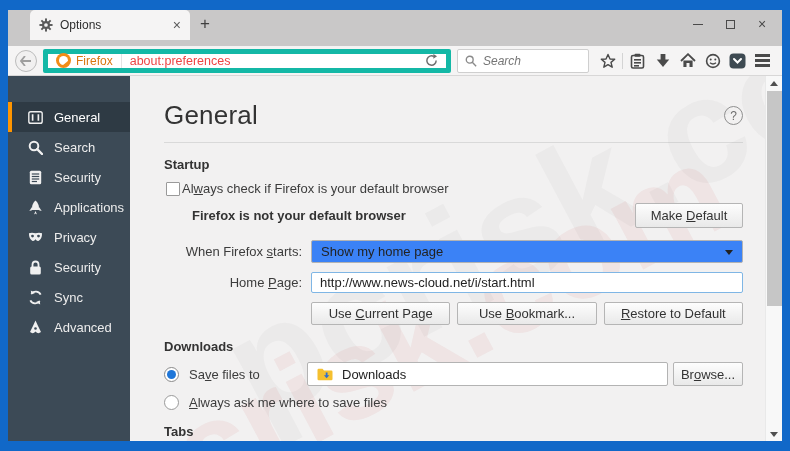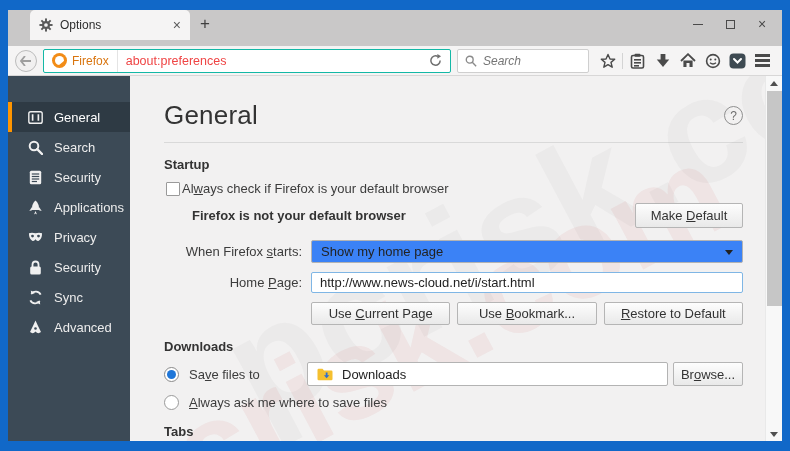--- a/index.html
+++ b/index.html
@@ -24,21 +24,21 @@
   .win-btn { width:32px; height:22px; display:flex; align-items:center; justify-content:center; }
   .glyph-min { width:10px; height:1px; background:#4a4a4a; display:block; }
   .glyph-max { width:9px; height:9px; border:1px solid #4a4a4a; display:block; }
   .glyph-close { font-size:14px; color:#4a4a4a; line-height:1; }
 
   
   .toolbar { height:30px; flex:0 0 30px; background:#f5f4f4; border-bottom:1px solid #d8d7d7;
     display:flex; align-items:center; padding:0 7px; gap:6px; }
   .back-btn { width:22px; height:22px; border:1px solid #bcbcbc; border-radius:50%;
     background:#f1f0f0; display:flex; align-items:center; justify-content:center; flex:0 0 22px; }
-  .urlbar { flex:1 1 auto; height:24px; background:#fff; border:1px solid #14b8a6; border-radius:2px;
+  .urlbar { flex:1 1 auto; height:24px; background:#fff; border:5px solid #14b8a6; border-radius:2px;
     display:flex; align-items:center; min-width:0; }
   .identity { display:flex; align-items:center; gap:5px; padding:0 8px; height:100%;
     border-right:1px solid #e4e4e4; }
   .ff-badge { width:15px; height:15px; border-radius:50%; background:#f28c17; position:relative; flex:0 0 15px;}
   .ff-badge::after { content:""; position:absolute; left:3px; top:3px; width:9px; height:9px;
     border-radius:50%; background:#fff; clip-path:polygon(0 0,100% 0,100% 55%,45% 100%,0 100%); }
   .identity-label { font-size:12px; color:#d9750f; }
   .url-text { flex:1; font-size:12.5px; color:#ef4444; padding:0 8px; white-space:nowrap; overflow:hidden; }
   .reload-btn { padding:0 8px; display:flex; align-items:center; }
   .searchbox { flex:0 0 132px; height:24px; background:#fff; border:1px solid #cfcfcf; border-radius:2px;

